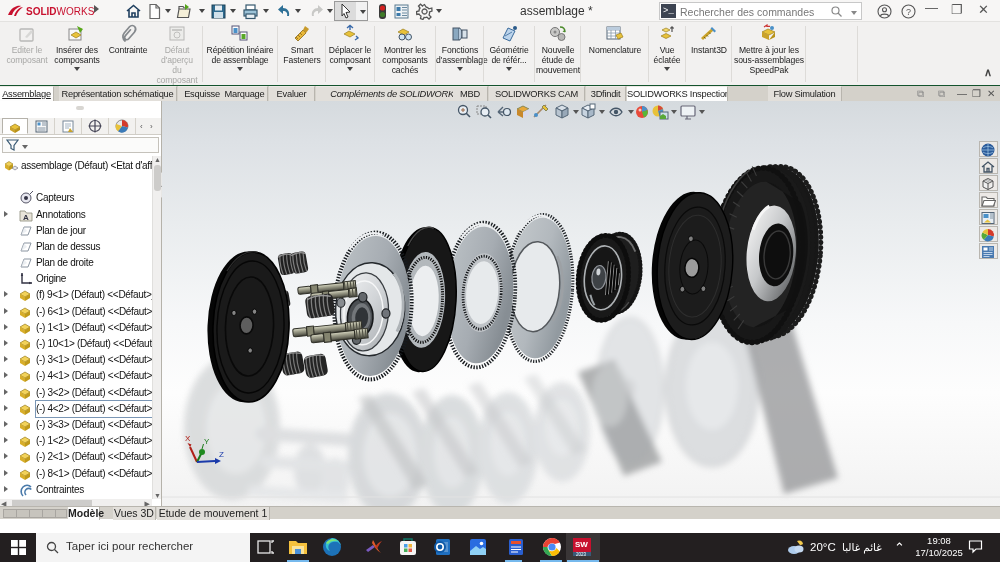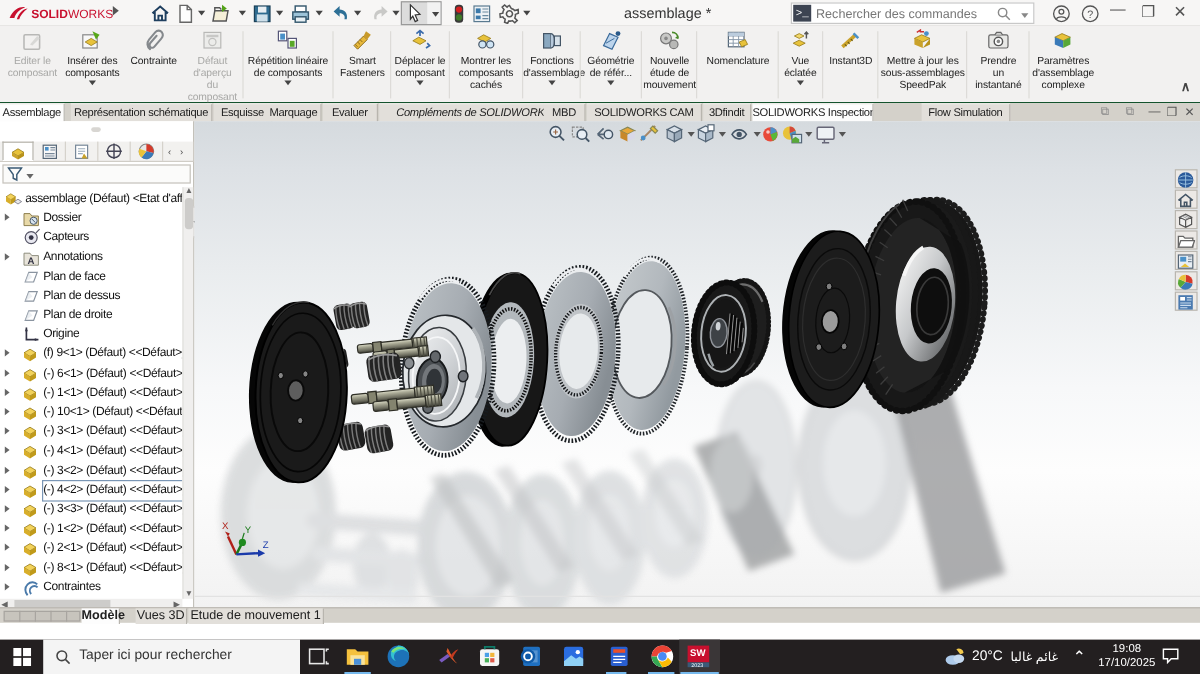--- a/index.html
+++ b/index.html
@@ -198,21 +198,21 @@
         <div>composant</div>
       </div>
       <div class="rit" style="left:203px;width:74px;">
         <svg class="ric" viewBox="0 0 20 20">
           <rect x="2" y="2" width="7" height="8" fill="#fff" stroke="#557"></rect>
           <rect x="3.5" y="4" width="4" height="5" fill="#4a90c8"></rect>
           <rect x="10" y="8" width="7" height="8" fill="#fff" stroke="#557"></rect>
           <rect x="11.5" y="10" width="4" height="5" fill="#58a828"></rect>
         </svg>
         <div>Répétition linéaire</div>
-        <div>de composants</div>
+        <div>de assemblage</div>
         <span class="rdd"></span>
       </div>
       <div class="rit" style="left:278px;width:48px;">
         <svg class="ric" viewBox="0 0 20 20">
           <path d="M3 14 L11 6 L14 9 L6 17 Z" fill="#e8b83a" stroke="#8a6a1a" stroke-width="0.8"></path>
           <path d="M11 6 L13 2 L17 5 L14 9 Z" fill="#c89a2a"></path>
           <path d="M4 13 l2 2 M6 11 l2 2 M8 9 l2 2" stroke="#8a6a1a" stroke-width="0.8"></path>
         </svg>
         <div>Smart</div>
         <div>Fasteners</div>
@@ -301,60 +301,39 @@
         <svg class="ric" viewBox="0 0 20 20">
           <path d="M3 8 L9 5 L16 8 L10 11 Z" fill="#e8c23a" stroke="#997d1d" stroke-width="0.7"></path>
           <path d="M3 8 V13 L10 16 V11 Z" fill="#caa22a"></path>
           <path d="M10 16 L16 13 V8" fill="#b8921a"></path>
           <path d="M5 3 L8 1 L8 2.4 L11 2.4" stroke="#c33" stroke-width="1.2" fill="none"></path>
           <circle cx="13" cy="4" r="2" fill="#4a90c8"></circle>
         </svg>
         <div>Mettre à jour les</div>
         <div>sous-assemblages</div>
         <div>SpeedPak</div>
-      </div>
-      <div class="rit" style="left:806px;width:52px;">
-        <svg class="ric" viewBox="0 0 20 20">
-          <rect x="2" y="5" width="16" height="11" rx="1.5" fill="#e8e8e6" stroke="#666"></rect>
-          <path d="M7 5 L8.5 3 H12 L13.5 5" fill="#d0d0ce" stroke="#666"></path>
-          <circle cx="10" cy="10.5" r="3.5" fill="#fff" stroke="#555" stroke-width="1.2"></circle>
-          <circle cx="10" cy="10.5" r="1.5" fill="#888"></circle>
-        </svg>
-        <div>Prendre</div>
-        <div>un</div>
-        <div>instantané</div>
-      </div>
-      <div class="rit" style="left:858px;width:56px;">
-        <svg class="ric" viewBox="0 0 20 20">
-          <path d="M3 7 L9 4 L16 7 L10 10 Z" fill="#e8c23a" stroke="#997d1d" stroke-width="0.7"></path>
-          <path d="M3 7 V13 L10 16 V10 Z" fill="#3a7ab8"></path>
-          <path d="M10 16 L16 13 V7 L10 10 Z" fill="#58a838"></path>
-        </svg>
-        <div>Paramètres</div>
-        <div>d'assemblage</div>
-        <div>complexe</div>
       </div>
       <div class="rsep" style="left:202px"></div>
       <div class="rsep" style="left:277px"></div>
       <div class="rsep" style="left:325px"></div>
       <div class="rsep" style="left:374px"></div>
       <div class="rsep" style="left:435px"></div>
       <div class="rsep" style="left:483px"></div>
       <div class="rsep" style="left:534px"></div>
       <div class="rsep" style="left:580px"></div>
       <div class="rsep" style="left:648px"></div>
       <div class="rsep" style="left:685px"></div>
       <div class="rsep" style="left:731px"></div>
       <div class="rsep" style="left:805px"></div>
       <div class="rsep" style="left:857px"></div>
       <div id="collapsebtn" style="left:984px;top:44px;">∧</div>
     </div>
 
 <div id="tabrow">
-      <div class="ctab active" style="left:0px;width:54px;">Assemblage</div>
+      <div class="ctab active" style="left:0px;width:54px;text-decoration:underline;">Assemblage</div>
       <div class="ctab" style="left:59px;width:118px;">Représentation schématique</div>
       <div class="ctab" style="left:178px;width:49px;">Esquisse</div>
       <div class="ctab" style="left:222px;width:46px;">Marquage</div>
       <div class="ctab" style="left:269px;width:46px;">Evaluer</div>
       <div class="ctab" style="left:316px;width:159px;font-style:italic;">Compléments de SOLIDWORKS</div>
       <div class="ctab" style="left:453px;width:35px;">MBD</div>
       <div class="ctab" style="left:489px;width:96px;">SOLIDWORKS CAM</div>
       <div class="ctab" style="left:586px;width:40px;">3Dfindit</div>
       <div class="ctab active" style="left:627px;width:101px;">SOLIDWORKS Inspection</div>
       <div class="ctab" style="left:729px;width:74px;margin-left:39px;">Flow Simulation</div>
@@ -405,29 +384,20 @@
   <div id="tree">
         <div class="trow" style="top:56px;width:152px;">
           <svg width="16" height="16" viewBox="0 0 16 16" style="left:3px;">
             <path d="M2 6 L6 3.5 L10 6 L6 8.5 Z" fill="#f2d25a" stroke="#997d1d" stroke-width="0.6"></path>
             <path d="M2 6 v4 l4 2.5 v-4 Z" fill="#d8ae2a"></path>
             <path d="M6 12.5 l4 -2.5 v-4 l-4 2.5 Z" fill="#c09a1a"></path>
             <path d="M9 10 l3 -2 l3 2 l-3 2 Z" fill="#e8e8e8" stroke="#667" stroke-width="0.6"></path>
           </svg>
           <span class="lbl" style="left:21px;">assemblage (Défaut) &lt;Etat d'affich.</span>
         </div>
-        <div class="trow" style="top:72px;width:152px;">
-          <span class="arr"></span>
-          <svg width="16" height="16" viewBox="0 0 16 16" style="">
-            <path d="M2 4 h5 l1.5 2 H14 v8 H2 Z" fill="#e8d9a8" stroke="#8a7a4a" stroke-width="0.8"></path>
-            <circle cx="10" cy="10" r="3" fill="#d8e4f0" stroke="#456" stroke-width="0.8"></circle>
-            <path d="M8.5 8.5 L11.5 11.5" stroke="#456" stroke-width="0.8"></path>
-          </svg>
-          <span class="lbl" style="">Dossier</span>
-        </div>
         <div class="trow" style="top:88px;width:152px;">
           <svg width="16" height="16" viewBox="0 0 16 16" style="">
             <circle cx="8" cy="8" r="5" fill="#e8e8f0" stroke="#556" stroke-width="1"></circle>
             <circle cx="8" cy="8" r="2" fill="#334"></circle>
             <path d="M12 4 L15 1" stroke="#556" stroke-width="1"></path>
           </svg>
           <span class="lbl" style="">Capteurs</span>
         </div>
         <div class="trow" style="top:105px;width:152px;">
           <span class="arr"></span>
@@ -435,21 +405,21 @@
             <path d="M2 4 h5 l1.5 2 H14 v8 H2 Z" fill="#e8e4da" stroke="#8a8a7a" stroke-width="0.8"></path>
             <text x="5" y="13" font-size="8" fill="#334" font-family="Liberation Sans" font-weight="bold">A</text>
           </svg>
           <span class="lbl" style="">Annotations</span>
         </div>
         <div class="trow" style="top:121px;width:152px;">
           <svg width="16" height="16" viewBox="0 0 16 16" style="">
             <path d="M3 12 L6 4 L13 4 L10 12 Z" fill="none" stroke="#8a94a0" stroke-width="1"></path>
             <path d="M3 12 L6 4 L9 8 Z" fill="#dfe4ea" opacity="0.6"></path>
           </svg>
-          <span class="lbl" style="">Plan de face</span>
+          <span class="lbl" style="">Plan de jour</span>
         </div>
         <div class="trow" style="top:137px;width:152px;">
           <svg width="16" height="16" viewBox="0 0 16 16" style="">
             <path d="M3 12 L6 4 L13 4 L10 12 Z" fill="none" stroke="#8a94a0" stroke-width="1"></path>
             <path d="M3 12 L6 4 L9 8 Z" fill="#dfe4ea" opacity="0.6"></path>
           </svg>
           <span class="lbl" style="">Plan de dessus</span>
         </div>
         <div class="trow" style="top:153px;width:152px;">
           <svg width="16" height="16" viewBox="0 0 16 16" style="">

